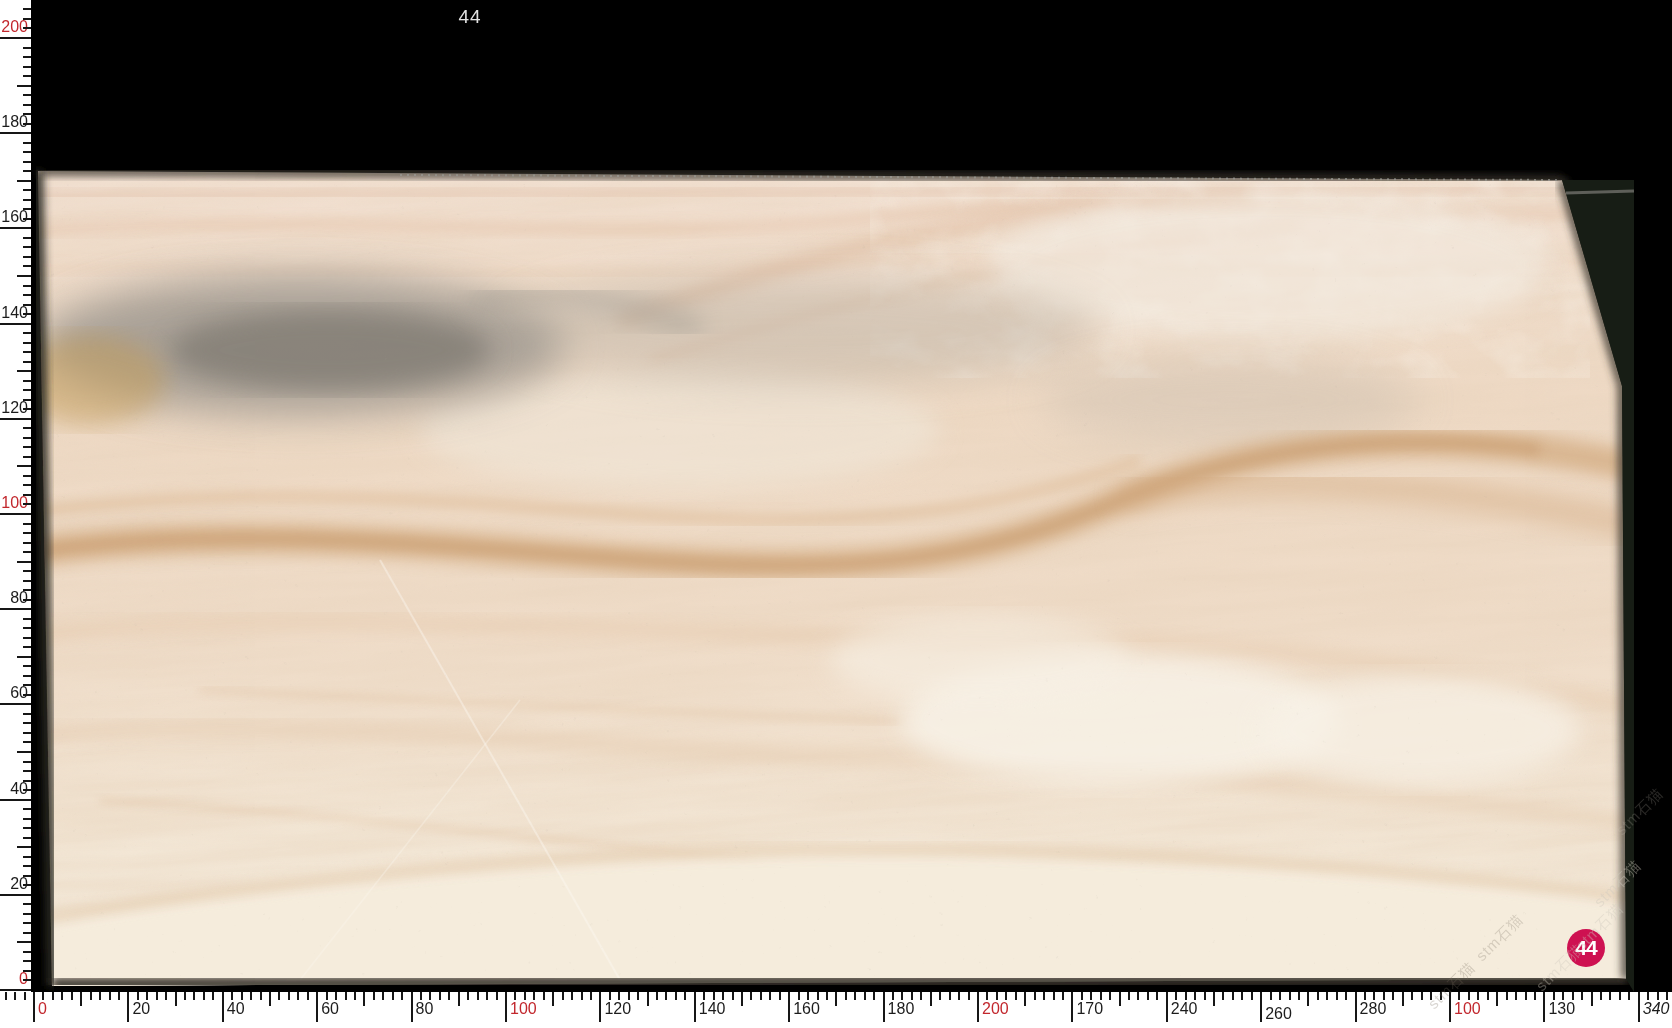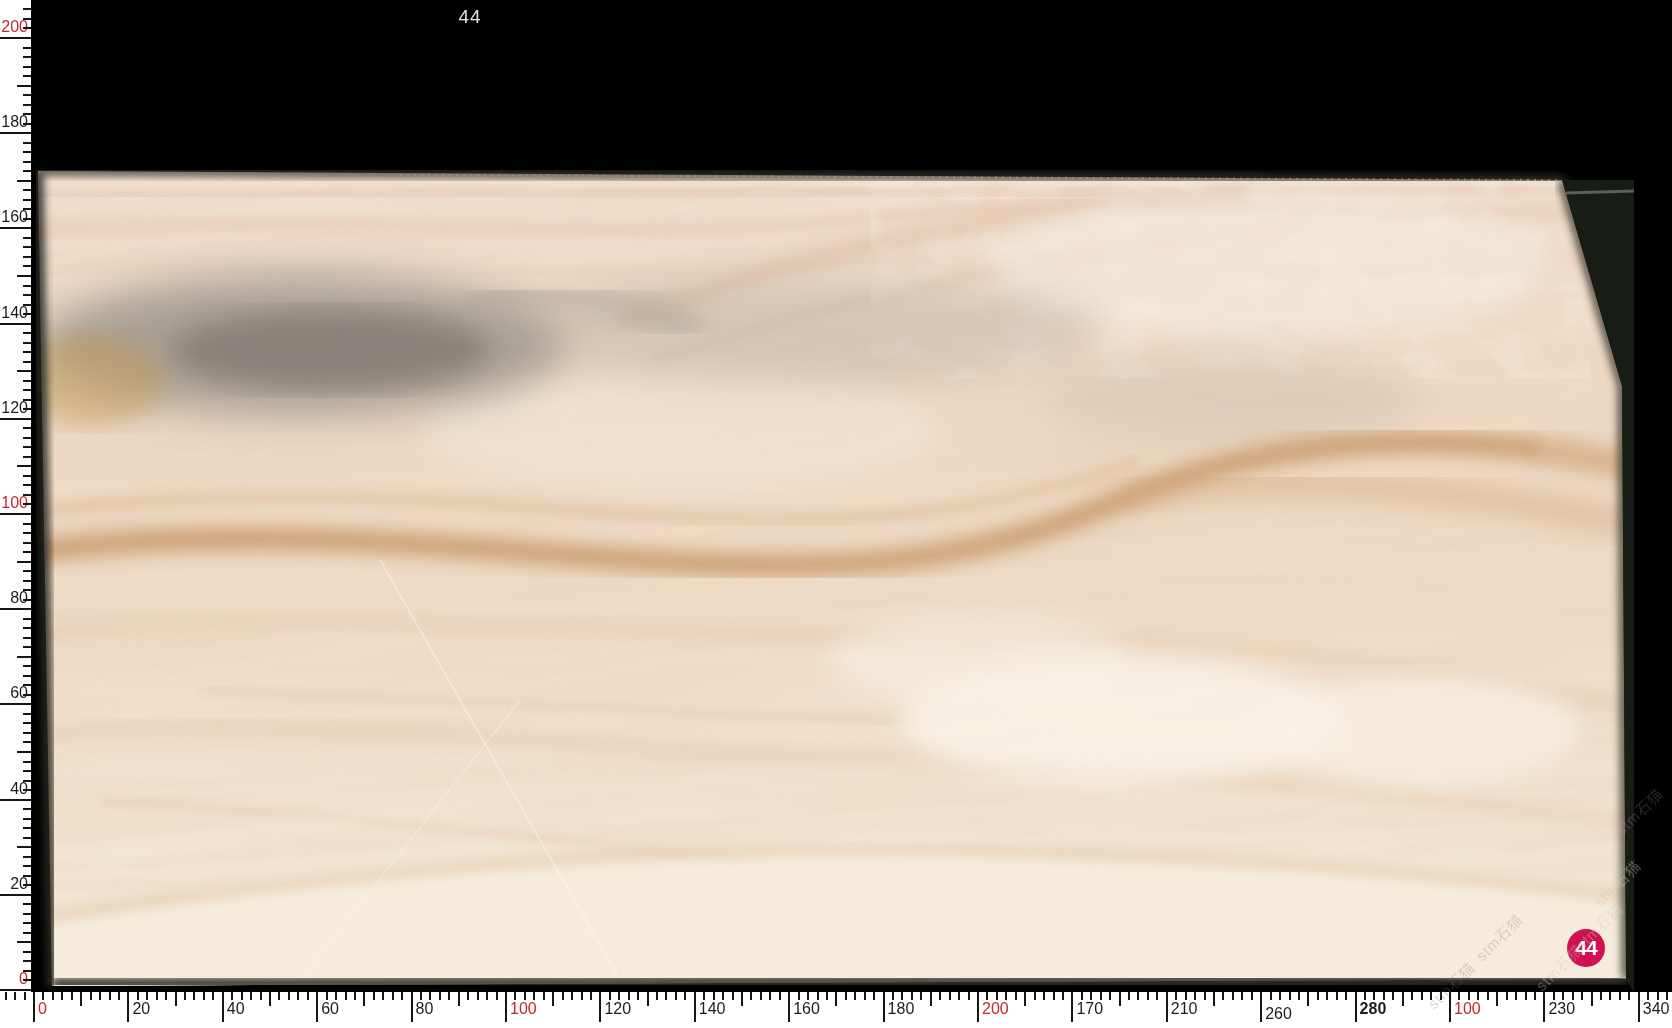--- a/index.html
+++ b/index.html
@@ -379,21 +379,21 @@
       <div class="tick-v" style="left: 1080.84px; top: 0px; height: 8px;"></div>
       <div class="tick-v" style="left: 1090.28px; top: 0px; height: 8px;"></div>
       <div class="tick-v" style="left: 1099.72px; top: 0px; height: 8px;"></div>
       <div class="tick-v" style="left: 1109.16px; top: 0px; height: 8px;"></div>
       <div class="tick-v" style="left: 1118.6px; top: 0px; height: 14px;"></div>
       <div class="tick-v" style="left: 1128.04px; top: 0px; height: 8px;"></div>
       <div class="tick-v" style="left: 1137.48px; top: 0px; height: 8px;"></div>
       <div class="tick-v" style="left: 1146.92px; top: 0px; height: 8px;"></div>
       <div class="tick-v" style="left: 1156.36px; top: 0px; height: 8px;"></div>
       <div class="tick-v" style="left: 1165.8px; top: 0px; height: 30px;"></div>
-      <div class="rlabel" style="left: 1170.8px; top: 9px;">210</div>
+      <div class="rlabel" style="left: 1170.8px; top: 9px;">240</div>
       <div class="tick-v" style="left: 1175.24px; top: 0px; height: 8px;"></div>
       <div class="tick-v" style="left: 1184.68px; top: 0px; height: 8px;"></div>
       <div class="tick-v" style="left: 1194.12px; top: 0px; height: 8px;"></div>
       <div class="tick-v" style="left: 1203.56px; top: 0px; height: 8px;"></div>
       <div class="tick-v" style="left: 1213px; top: 0px; height: 14px;"></div>
       <div class="tick-v" style="left: 1222.44px; top: 0px; height: 8px;"></div>
       <div class="tick-v" style="left: 1231.88px; top: 0px; height: 8px;"></div>
       <div class="tick-v" style="left: 1241.32px; top: 0px; height: 8px;"></div>
       <div class="tick-v" style="left: 1250.76px; top: 0px; height: 8px;"></div>
       <div class="tick-v" style="left: 1260.2px; top: 0px; height: 30px;"></div>
@@ -401,21 +401,21 @@
       <div class="tick-v" style="left: 1269.64px; top: 0px; height: 8px;"></div>
       <div class="tick-v" style="left: 1279.08px; top: 0px; height: 8px;"></div>
       <div class="tick-v" style="left: 1288.52px; top: 0px; height: 8px;"></div>
       <div class="tick-v" style="left: 1297.96px; top: 0px; height: 8px;"></div>
       <div class="tick-v" style="left: 1307.4px; top: 0px; height: 14px;"></div>
       <div class="tick-v" style="left: 1316.84px; top: 0px; height: 8px;"></div>
       <div class="tick-v" style="left: 1326.28px; top: 0px; height: 8px;"></div>
       <div class="tick-v" style="left: 1335.72px; top: 0px; height: 8px;"></div>
       <div class="tick-v" style="left: 1345.16px; top: 0px; height: 8px;"></div>
       <div class="tick-v" style="left: 1354.6px; top: 0px; height: 30px;"></div>
-      <div class="rlabel" style="left: 1359.6px; top: 9px; font-weight: bold;">280</div>
+      <div class="rlabel" style="left: 1359.6px; top: 9px;">280</div>
       <div class="tick-v" style="left: 1364.04px; top: 0px; height: 8px;"></div>
       <div class="tick-v" style="left: 1373.48px; top: 0px; height: 8px;"></div>
       <div class="tick-v" style="left: 1382.92px; top: 0px; height: 8px;"></div>
       <div class="tick-v" style="left: 1392.36px; top: 0px; height: 8px;"></div>
       <div class="tick-v" style="left: 1401.8px; top: 0px; height: 14px;"></div>
       <div class="tick-v" style="left: 1411.24px; top: 0px; height: 8px;"></div>
       <div class="tick-v" style="left: 1420.68px; top: 0px; height: 8px;"></div>
       <div class="tick-v" style="left: 1430.12px; top: 0px; height: 8px;"></div>
       <div class="tick-v" style="left: 1439.56px; top: 0px; height: 8px;"></div>
       <div class="tick-v" style="left: 1449px; top: 0px; height: 30px;"></div>
@@ -423,32 +423,32 @@
       <div class="tick-v" style="left: 1458.44px; top: 0px; height: 8px;"></div>
       <div class="tick-v" style="left: 1467.88px; top: 0px; height: 8px;"></div>
       <div class="tick-v" style="left: 1477.32px; top: 0px; height: 8px;"></div>
       <div class="tick-v" style="left: 1486.76px; top: 0px; height: 8px;"></div>
       <div class="tick-v" style="left: 1496.2px; top: 0px; height: 14px;"></div>
       <div class="tick-v" style="left: 1505.64px; top: 0px; height: 8px;"></div>
       <div class="tick-v" style="left: 1515.08px; top: 0px; height: 8px;"></div>
       <div class="tick-v" style="left: 1524.52px; top: 0px; height: 8px;"></div>
       <div class="tick-v" style="left: 1533.96px; top: 0px; height: 8px;"></div>
       <div class="tick-v" style="left: 1543.4px; top: 0px; height: 30px;"></div>
-      <div class="rlabel" style="left: 1548.4px; top: 9px;">230</div>
+      <div class="rlabel" style="left: 1548.4px; top: 9px;">130</div>
       <div class="tick-v" style="left: 1552.84px; top: 0px; height: 8px;"></div>
       <div class="tick-v" style="left: 1562.28px; top: 0px; height: 8px;"></div>
       <div class="tick-v" style="left: 1571.72px; top: 0px; height: 8px;"></div>
       <div class="tick-v" style="left: 1581.16px; top: 0px; height: 8px;"></div>
       <div class="tick-v" style="left: 1590.6px; top: 0px; height: 14px;"></div>
       <div class="tick-v" style="left: 1600.04px; top: 0px; height: 8px;"></div>
       <div class="tick-v" style="left: 1609.48px; top: 0px; height: 8px;"></div>
       <div class="tick-v" style="left: 1618.92px; top: 0px; height: 8px;"></div>
       <div class="tick-v" style="left: 1628.36px; top: 0px; height: 8px;"></div>
       <div class="tick-v" style="left: 1637.8px; top: 0px; height: 30px;"></div>
-      <div class="rlabel" style="left: 1642.8px; top: 9px;">340</div>
+      <div class="rlabel" style="left: 1642.8px; top: 9px; font-style: italic;">340</div>
       <div class="tick-v" style="left: 1647.24px; top: 0px; height: 8px;"></div>
       <div class="tick-v" style="left: 1656.68px; top: 0px; height: 8px;"></div>
       <div class="tick-v" style="left: 1666.12px; top: 0px; height: 8px;"></div>
     </div>
 
   <div id="top-label">44</div>
 
   <div id="badge" style="background: rgb(206, 17, 81); color: rgb(255, 255, 255);">44</div>
 
   <div class="wm" style="left:1640px;top:812px;opacity:.2">stm石猫</div>

